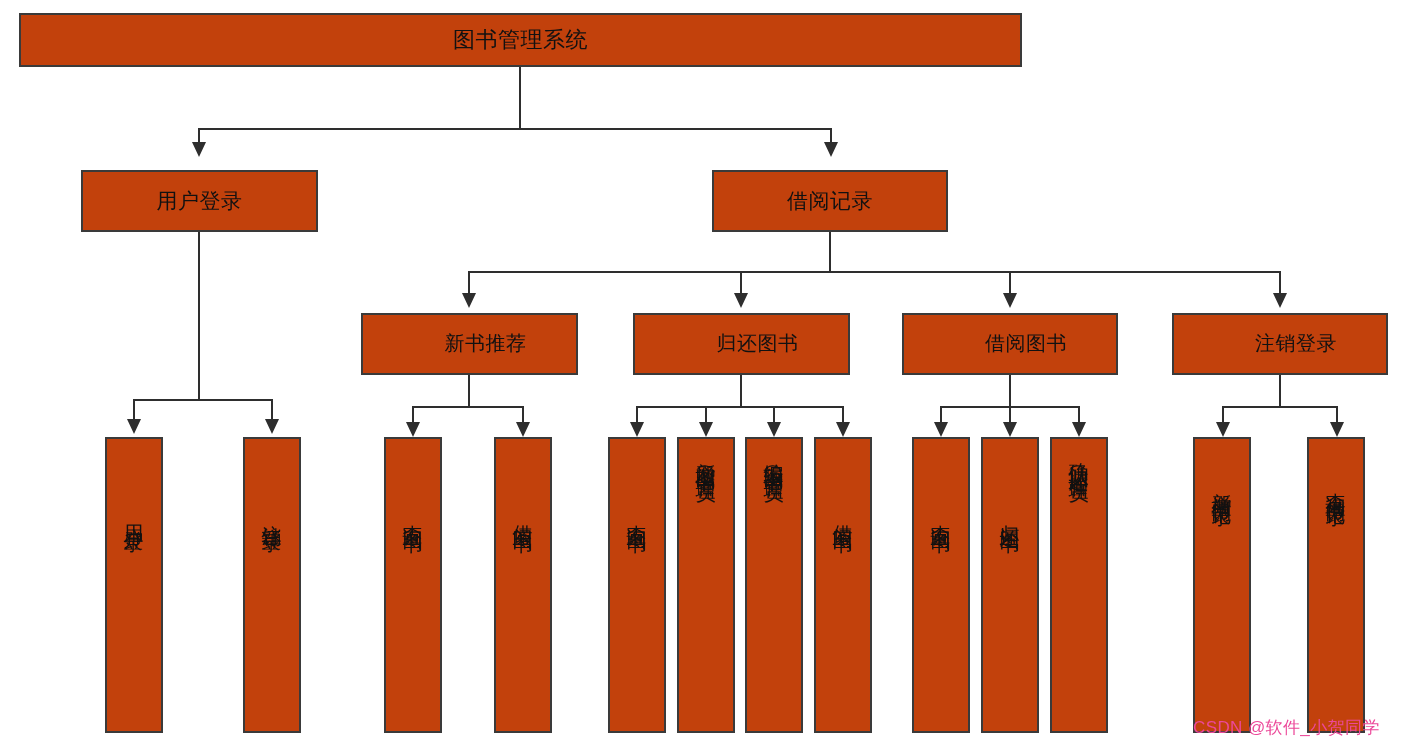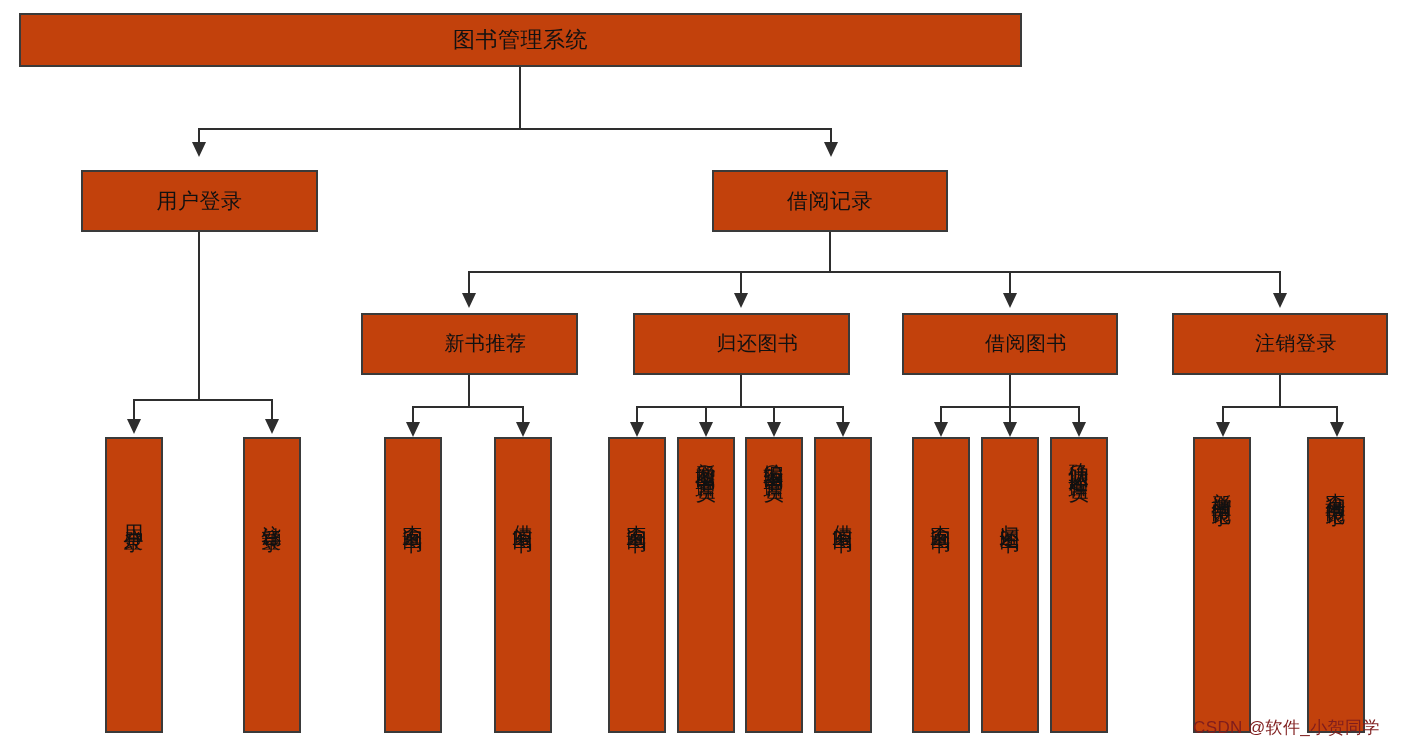--- a/index.html
+++ b/index.html
@@ -70,21 +70,21 @@
     width: 0;
     height: 0;
     border-left: 7px solid transparent;
     border-right: 7px solid transparent;
     border-top: 15px solid #2e2e2e;
   }
   
   .watermark {
     position: absolute;
     font-size: 17px;
-    color: #7f1d1d;
+    color: #ec4899;
     white-space: nowrap;
     letter-spacing: 0.4px;
     font-family: "Liberation Sans", "DejaVu Sans", sans-serif;
   }
 </style>
 </head>
 <body>
 
 <div id="canvas">
 

